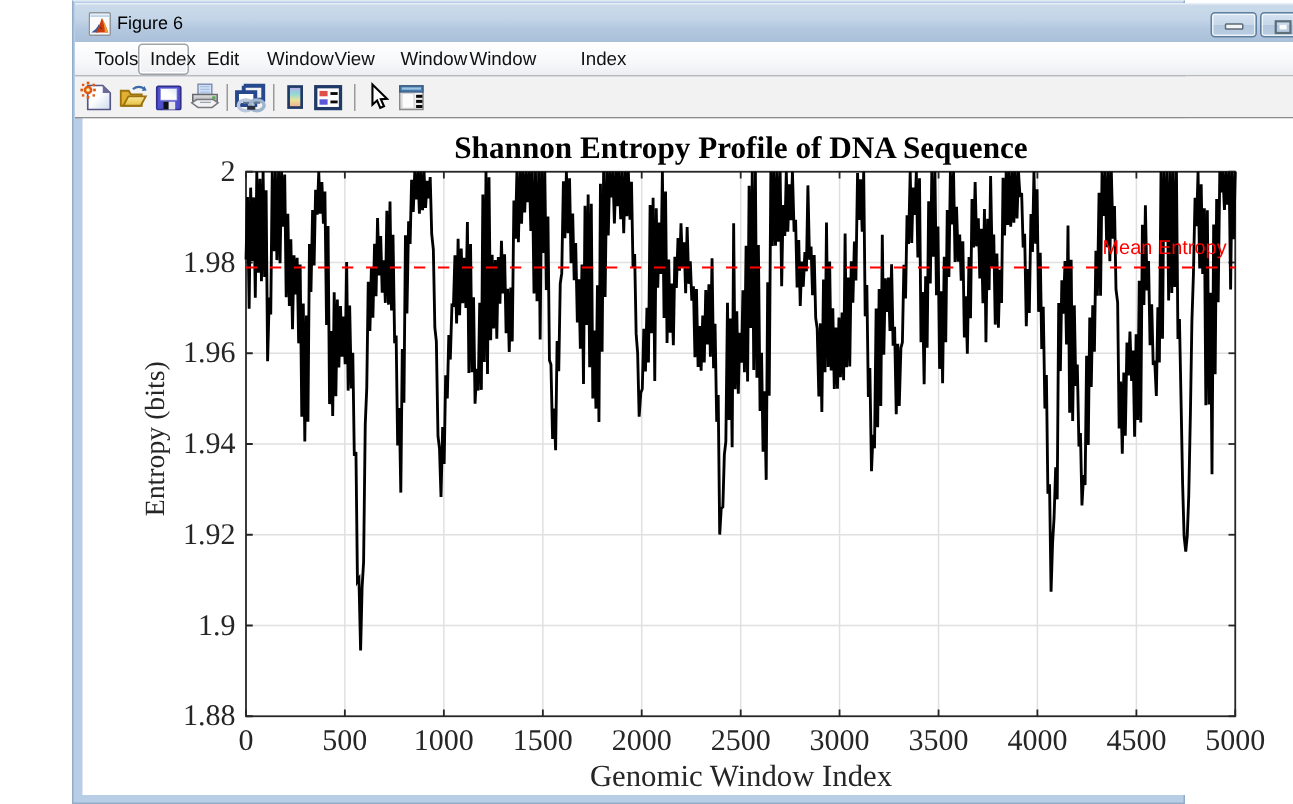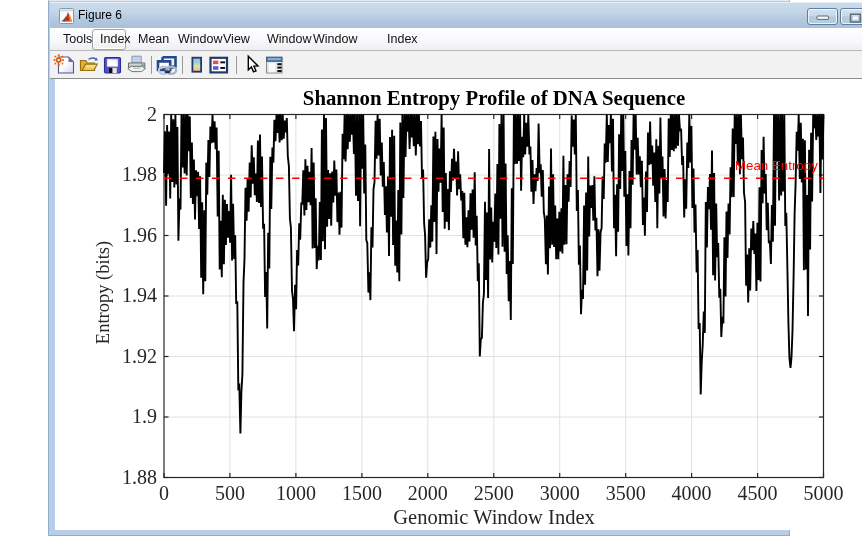--- a/index.html
+++ b/index.html
@@ -57,21 +57,21 @@
           <g>
             <path d="M11.3 4.2 L18.7 10.8 M18.7 4.2 L11.3 10.8" stroke="#52565c" stroke-width="4.4" stroke-linecap="round"></path>
             <path d="M11.3 4.2 L18.7 10.8 M18.7 4.2 L11.3 10.8" stroke="#f2f4f2" stroke-width="2.3" stroke-linecap="round"></path>
           </g>
         </svg></div>
   </div>
   <div id="menu">
     <span class="mi" style="left:13px">Tools</span>
     <div id="miedit"></div>
     <span class="mi" style="left:50px">Index</span>
-    <span class="mi" style="left:88px">Mean</span>
+    <span class="mi" style="left:88px">Edit</span>
     <span class="mi" style="left:128px">Window</span>
     <span class="mi" style="left:173px">View</span>
     <span class="mi" style="left:217px">Window</span>
     <span class="mi" style="left:263px">Window</span>
     <span class="mi" style="left:337px">Index</span>
   </div>
   <div id="tool">
     <svg width="240" height="27" viewBox="0 0 240 27">
       <defs>
         <linearGradient id="gpg" x1="0" y1="0" x2="1" y2="1">

